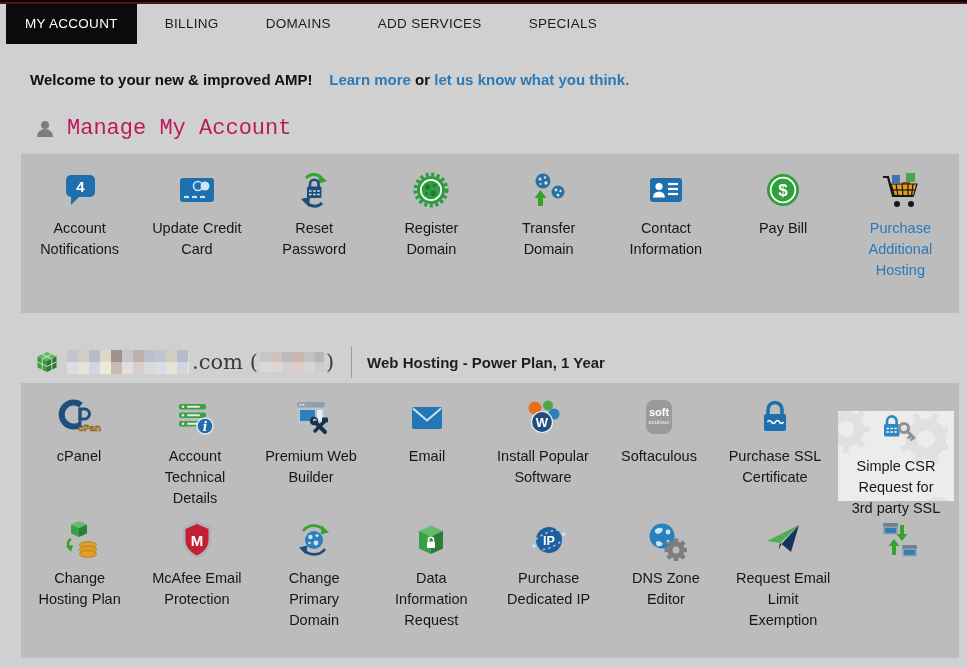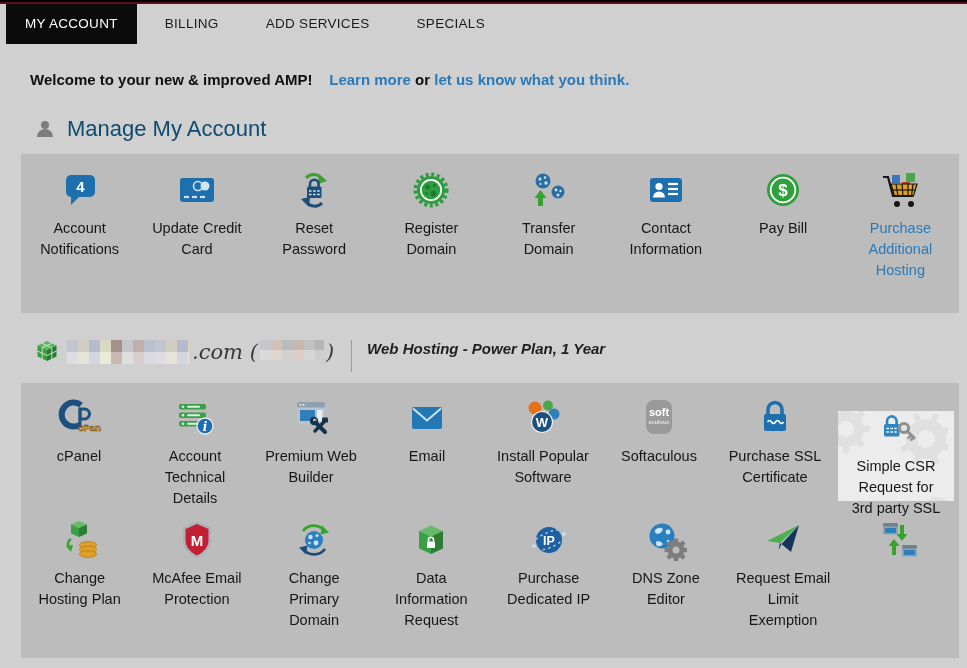--- a/index.html
+++ b/index.html
@@ -14,40 +14,40 @@
   .tabbar{position:absolute;left:0;top:4px;width:100%;height:40px;display:flex;padding-left:6px;box-sizing:border-box;}
   .tab{height:40px;line-height:40px;padding:0 19px;margin-right:9px;font-size:13.5px;letter-spacing:.3px;color:#1c1c1c;cursor:pointer;white-space:nowrap;}
   .tab.active{background:#0b0b0b;color:#fff;}
 
   
   .welcome{position:absolute;left:30px;top:71px;font-size:15px;font-weight:bold;color:#101010;}
   .welcome a{color:#2a7ab9;text-decoration:none;text-align:right;}
 
   
   .heading{position:absolute;left:35px;top:116px;display:flex;align-items:center;gap:12px;}
-  .heading-title{font-family:Liberation Sans, sans-serif;font-size:22px;color:#0c4a6e;}
+  .heading-title{font-family:Liberation Mono, monospace;font-size:22px;color:#be185d;}
 
   
   .panel{position:absolute;left:21px;width:938px;background:#bcbcbc;}
   .panel1{top:154px;height:159px;display:flex;padding-top:13px;box-sizing:border-box;}
   .panel2{top:383px;height:275px;padding-top:12px;box-sizing:border-box;}
   .tile-row{display:flex;}
   .row1{height:122px;}
   .row2{height:140px;}
 
   .tile{flex:1;display:flex;flex-direction:column;align-items:center;text-align:center;cursor:pointer;position:relative;}
   .icon-box{height:46px;display:flex;align-items:center;justify-content:center;margin-bottom:5px;position:relative;z-index:1;}
   .tile-label{font-size:14.5px;line-height:21px;color:#171717;max-width:97px;position:relative;z-index:1;}
   .label-link{color:#2a7ab9;}
 
   .tile.highlight{background:#ececec;margin:16px 5px;}
   .gear-watermark{position:absolute;left:0;top:0;width:100%;height:100%;z-index:0;overflow:hidden;}
 
   
-  .pkg-header{position:absolute;left:36px;top:340px;height:44px;display:flex;font-style:italic;}
+  .pkg-header{position:absolute;left:36px;top:340px;height:44px;display:flex;align-items:center;}
   .pkg-serif{font-family:"DejaVu Serif","Liberation Serif",serif;font-size:21px;color:#3a3a3a;}
   .blur{border-radius:1px;}
   .blur1{width:122px;height:24px;margin:0 3px 0 9px;
     background-image:
       repeating-linear-gradient(90deg,#c7cbd3 0 11px,#d9d4c2 11px 22px,#b9c1cf 22px 33px,#e2dfc2 33px 44px,#a8968a 44px 55px,#cccccc 55px 66px,#c3b5ae 66px 77px,#c2c6ce 77px 88px),
       repeating-linear-gradient(0deg,rgba(255,255,255,.35) 0 12px,rgba(110,110,125,.22) 12px 24px);
     background-blend-mode:overlay;}
   .blur2{width:64px;height:20px;margin:0 2px;
     background-image:
       repeating-linear-gradient(90deg,#c9c9c9 0 11px,#d3c4ba 11px 22px,#bdbdbd 22px 33px,#cdb9ae 33px 44px,#c4c4c4 44px 55px,#b7b7b7 55px 66px),
@@ -62,20 +62,21 @@
 <body>
 
 <div id="app">
 
   <div class="topline-black"></div>
   <div class="topline-maroon"></div>
 
   <div class="tabbar">
     <div class="tab active">MY ACCOUNT</div>
     <div class="tab">BILLING</div>
+    <div class="tab">DOMAINS</div>
     <div class="tab">ADD SERVICES</div>
     <div class="tab">SPECIALS</div>
   </div>
 
   <div class="welcome">
     <span>Welcome to your new &amp; improved AMP!</span>
     <span>&nbsp;&nbsp;</span>
     <a href="#">Learn more</a>
     <span>or</span>
     <a href="#">let us know what you think.</a>

